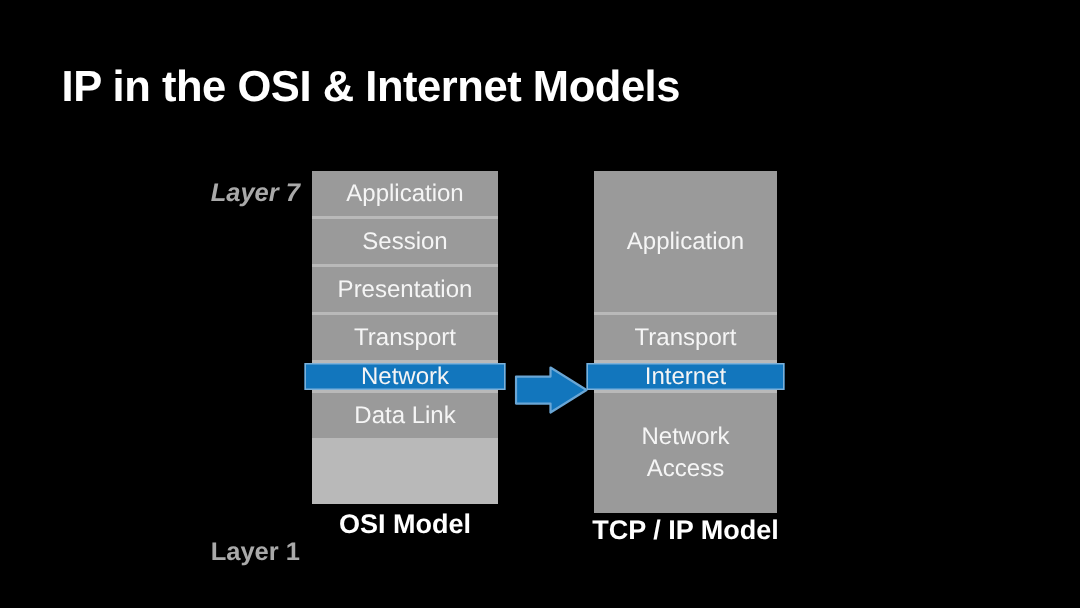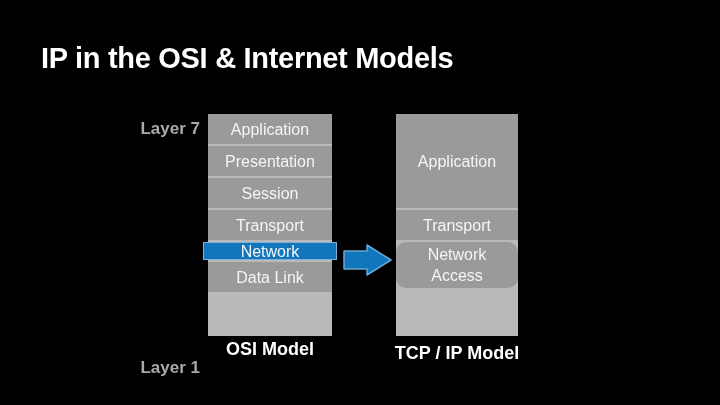--- a/index.html
+++ b/index.html
@@ -30,21 +30,21 @@
     left: 96px;
     width: 104px;
     height: 30px;
     line-height: 30px;
     text-align: right;
     font-size: 17px;
     font-weight: 700;
     color: #a9a9a9;
     white-space: nowrap;
   }
-  .side-label.l7 { top: 114px; }
+  .side-label.l7 { top: 114px; font-style: italic; }
   .side-label.l3 { top: 242px; color: #1e7dc9; }
   .side-label.l1 { top: 306px; margin-top: 47px; }
 
   
   .column {
     position: absolute;
     top: 114px;
     display: flex;
     flex-direction: column;
     gap: 2px;
@@ -59,21 +59,21 @@
     background: #9a9a9a;
     color: #f5f5f5;
     font-size: 16px;
     display: flex;
     align-items: center;
     justify-content: center;
     text-align: center;
     line-height: 21px;
   }
   .box.h94 { height: 94px; }
-  .box.h62 { height: 46px; padding: 0 18px; box-sizing: border-box; border-radius: 10px; }
+  .box.h62 { height: 80px; padding: 0 18px; box-sizing: border-box; }
 
   .box.hl {
     background: #1276bd;
     border: 1px solid #7db1da;
     margin-left: -5px;
     margin-right: -5px;
     height: 18px;
     box-sizing: border-box;
   }
 
@@ -103,33 +103,34 @@
 
 <div class="slide">
 
   <h1 class="title">IP in the OSI &amp; Internet Models</h1>
 
   <div class="side-label l7">Layer 7</div>
   <div class="side-label l1">Layer 1</div>
 
   <div class="column osi">
     <div class="box">Application</div>
+    <div class="box">Session</div>
     <div class="box">Presentation</div>
-    <div class="box">Session</div>
     <div class="box">Transport</div>
     <div class="box hl">Network</div>
     <div class="box">Data Link</div>
   </div>
 
   <svg class="arrow" viewBox="0 0 50 32">
     <polygon points="1,7 24,7 24,1 48,16 24,31 24,25 1,25" fill="#1276bd" stroke="#6aa6d5" stroke-width="1.5" stroke-linejoin="round"></polygon>
   </svg>
 
   <div class="column tcp">
     <div class="box h94">Application</div>
     <div class="box">Transport</div>
+    <div class="box hl">Internet</div>
     <div class="box h62">Network Access</div>
   </div>
 
   <div class="caption osi">OSI Model</div>
   <div class="caption tcp">TCP / IP Model</div>
 
 </div>
 
 </body></html>

